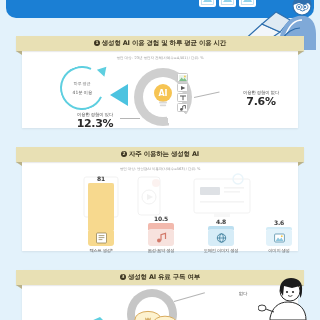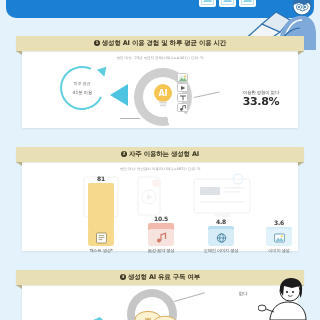--- a/index.html
+++ b/index.html
@@ -365,23 +365,27 @@
           <svg width="8" height="6" viewBox="0 0 8 6">
               <circle cx="2.4" cy="4.4" r="1.3" fill="#5a5a5a"></circle>
               <path d="M3.7 4.4 V1 L6.4 0.3 V3.6" stroke="#5a5a5a" stroke-width="0.9" fill="none"></path>
             </svg>
         </div>
       </div>
 
       <div class="lead-l"></div>
       <div class="lead-r"></div>
 
+      <div class="lbl-left">
+        <div class="lbl-cap">이용한 경험이 있다</div>
+        <div class="lbl-pct">12.3%</div>
+      </div>
       <div class="lbl-right">
         <div class="lbl-cap">이용한 경험이 없다</div>
-        <div class="lbl-pct">33.8%</div>
+        <div class="lbl-pct">7.6%</div>
       </div>
     </div>
   </div>
 
   <div class="card" id="card2">
     <div class="ribbon">
       <div class="ribbon-title">
         <span class="sec-num">2</span><span>자주 이용하는 생성형 AI</span>
       </div>
     </div>

